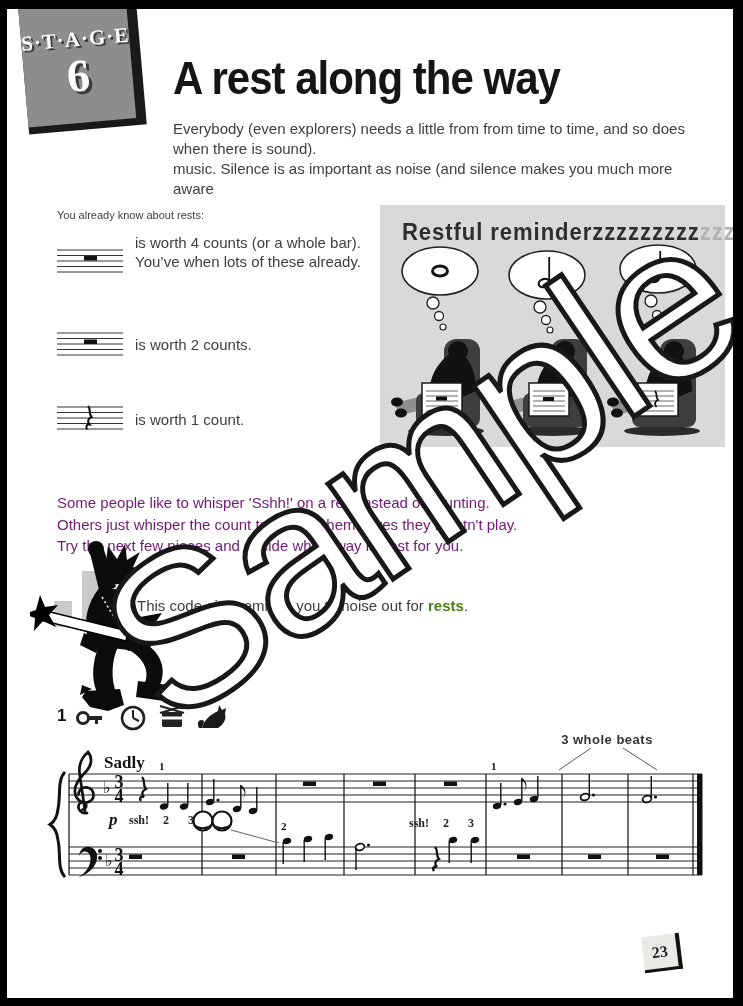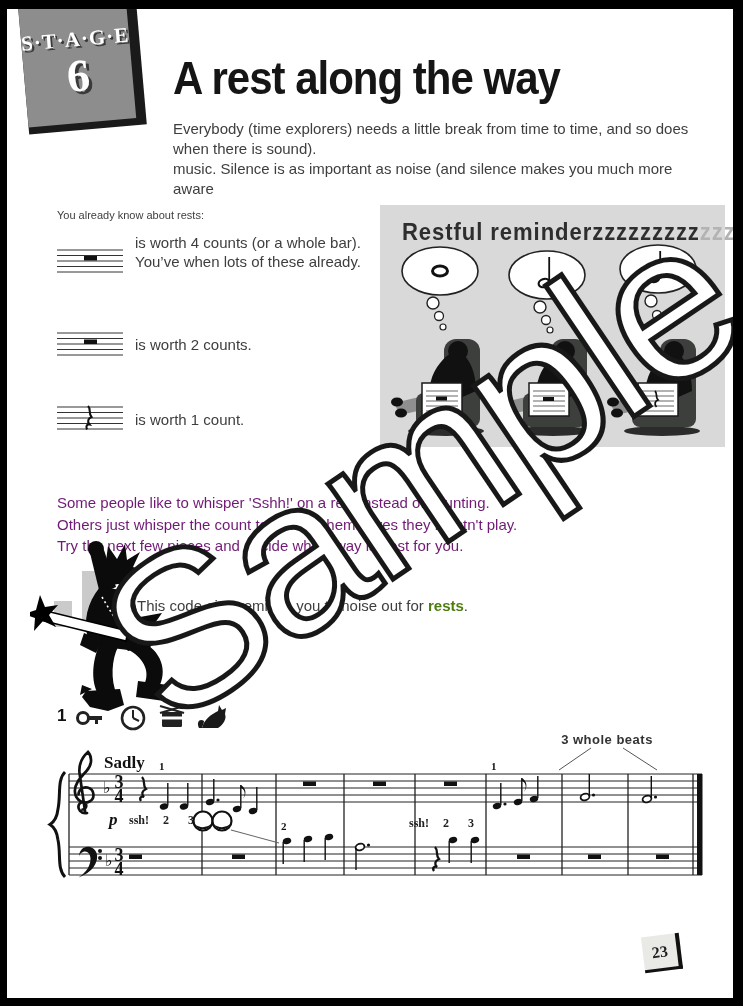--- a/index.html
+++ b/index.html
@@ -58,21 +58,21 @@
     <div class="badge">
       <div class="badge-inner">
         <span class="badge-label">S·T·A·G·E</span>
         <span class="badge-num">6</span>
       </div>
     </div>
   </div>
 
   <div class="abs title">A rest along the way</div>
   <div class="abs intro">
-    <div>Everybody (time explorers) needs a little break from time to time, and so does</div>
+    <div>Everybody (even explorers) needs a little from from time to time, and so does</div>
     <div>when there is sound).</div>
     <div>music. Silence is as important as noise (and silence makes you much more aware</div>
   </div>
 
   <div class="abs bodytxt" style="left:50px;top:200px;">You already know about rests:</div>
 
   <svg class="abs" style="left:50px;top:238px;" width="66" height="30" viewBox="0 0 66 30">
     <g stroke="#333" stroke-width="1">
         <line x1="0" y1="3" x2="66" y2="3"></line>
         <line x1="0" y1="8.5" x2="66" y2="8.5"></line>

